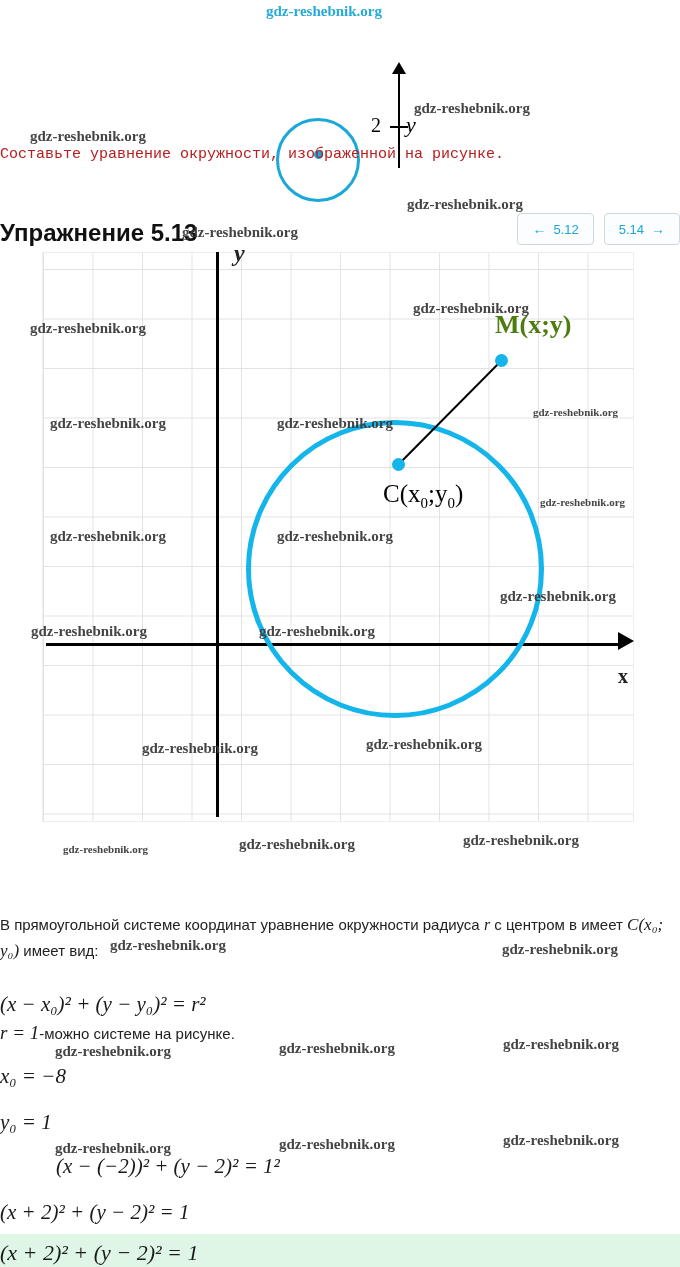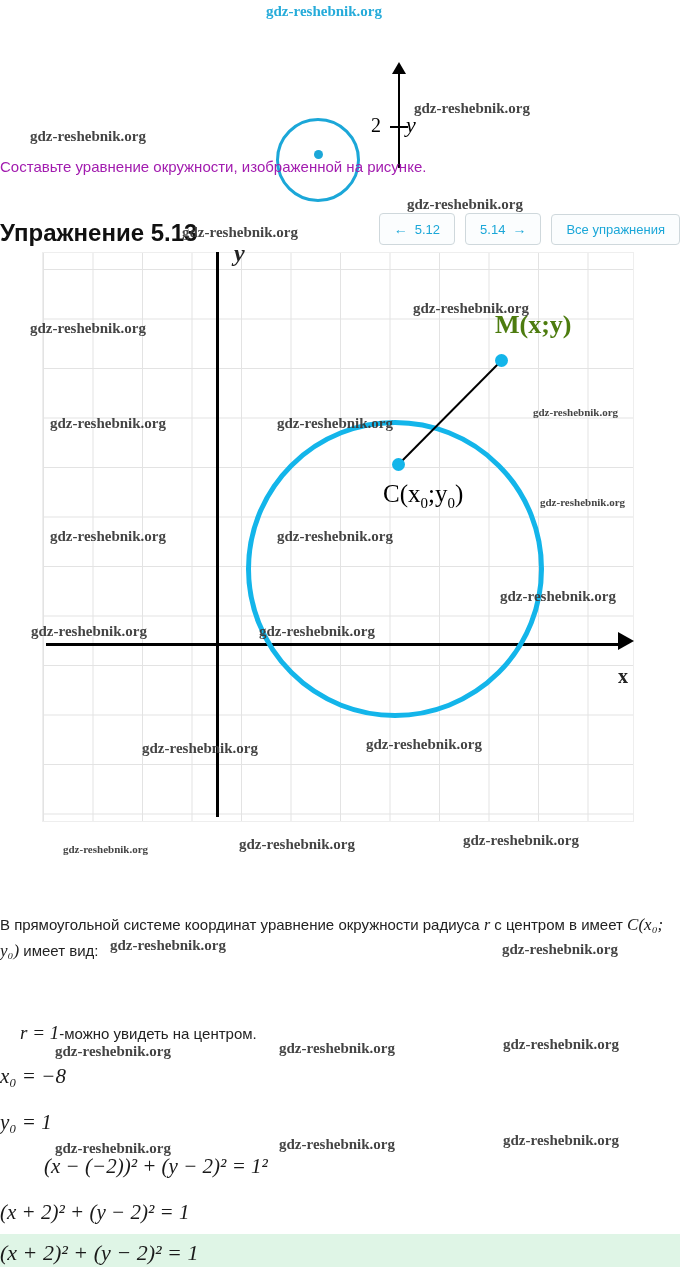--- a/index.html
+++ b/index.html
@@ -99,24 +99,25 @@
     font-size: 22px;
     font-style: italic;
     font-family: "Liberation Serif", serif;
     color: #000;
   }
 
   
   #task-caption {
     position: absolute;
     left: 0;
-    top: 158px;
+    top: 146px;
     width: 680px;
     font-size: 15px;
-    color: #a21caf;
+    color: #b91c1c;
+    font-family: Liberation Mono, monospace;
   }
 
   
   #exercise-header {
     position: absolute;
     left: 0;
     top: 200px;
     width: 680px;
     height: 46px;
     margin-top: 13px;
@@ -294,24 +295,24 @@
     line-height: 1.5;
   }
   .math {
     font-family: "Liberation Serif", serif;
     font-style: italic;
     font-size: 21px;
     color: #1a1a1a;
   }
   #eq1 { position: absolute; left: 0; top: 80px; }
   #rline { position: absolute; left: 0; top: 110px; font-size:15px; color:#222;}
-  #rline .math { font-size: 19px; padding-left: 20px; }
+  #rline .math { font-size: 19px; }
   #eq-x0 { position: absolute; left: 0; top: 152px; }
   #eq-y0 { position: absolute; left: 0; top: 198px; }
-  #eq2 { position: absolute; left: 4px; top: 242px; padding-left: 40px; }
+  #eq2 { position: absolute; left: 16px; top: 242px; padding-left: 40px; }
   #eq3 { position: absolute; left: 0; top: 288px; }
   #answer {
     position: absolute;
     left: 0;
     top: 322px;
     width: 680px;
     background: #dff5e6;
     padding: 6px 0 8px 0;
   }
   #answer .math { font-size: 22px; }
@@ -335,21 +336,20 @@
   <div id="exercise-title">Упражнение 5.13</div>
   <div class="nav-group">
     <div class="nav-btn">
       <span class="arrow">←</span>
       <span>5.12</span>
     </div>
     <div class="nav-btn">
       <span>5.14</span>
       <span class="arrow">→</span>
     </div>
-    <div class="nav-btn all">Все упражнения</div>
   </div>
 </div>
 
 <div id="main-figure">
   <div id="grid-area"></div>
   <div id="axis-x-main"></div>
   <div id="axis-x-head"></div>
   <div id="label-x">x</div>
   <div id="axis-y-main"></div>
   <div id="label-y-main">y</div>
@@ -362,22 +362,23 @@
   <div id="label-C">
     <span>C(x</span><sub>0</sub><span>;y</span><sub>0</sub><span>)</span>
   </div>
   <div id="label-M">M(x;y)</div>
 </div>
 
 <div id="solution">
   <p class="sol-line">
     <span>В прямоугольной системе координат уравнение окружности радиуса </span><span class="math" style="font-size:16px">r</span><span> с центром в имеет </span><span class="math" style="font-size:17px">C(x₀; y₀)</span><span> имеет вид:</span>
   </p>
+  <div id="eq1" class="math">(x − x₀)² + (y − y₀)² = r²</div>
   <div id="rline">
-    <span class="math">r = 1</span><span>-можно увидеть на центром.</span>
+    <span class="math">r = 1</span><span>-можно системе на рисунке.</span>
   </div>
   <div id="eq-x0" class="math">x₀ = −8</div>
   <div id="eq-y0" class="math">y₀ = 1</div>
   <div id="eq2" class="math">(x − (−2))² + (y − 2)² = 1²</div>
   <div id="eq3" class="math">(x + 2)² + (y − 2)² = 1</div>
   <div id="answer">
     <span class="math">(x + 2)² + (y − 2)² = 1</span>
   </div>
 </div>
 

